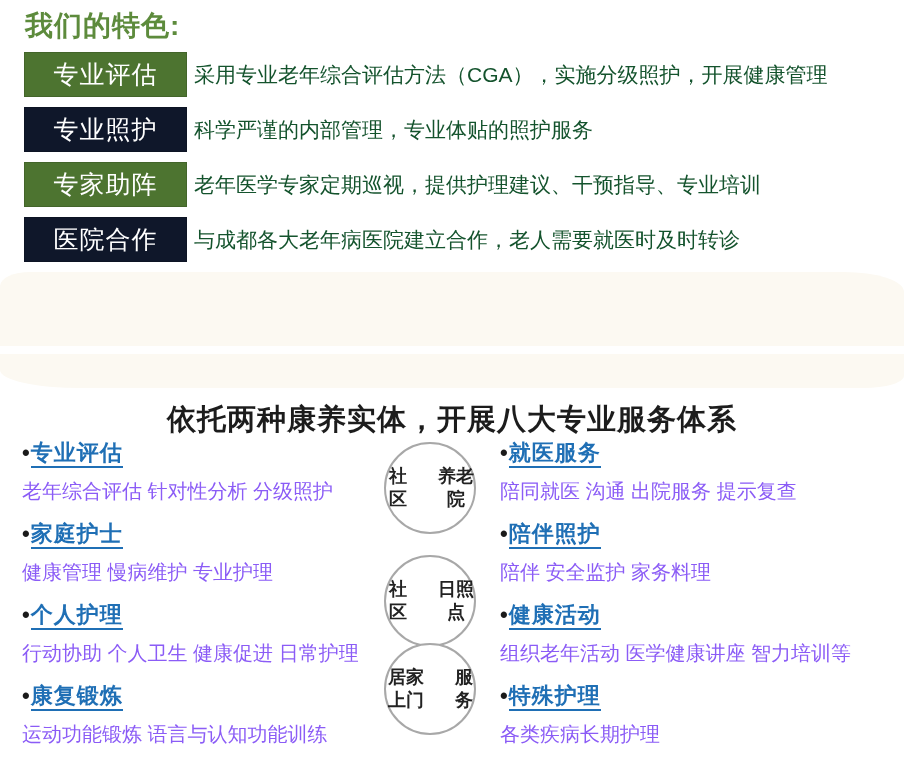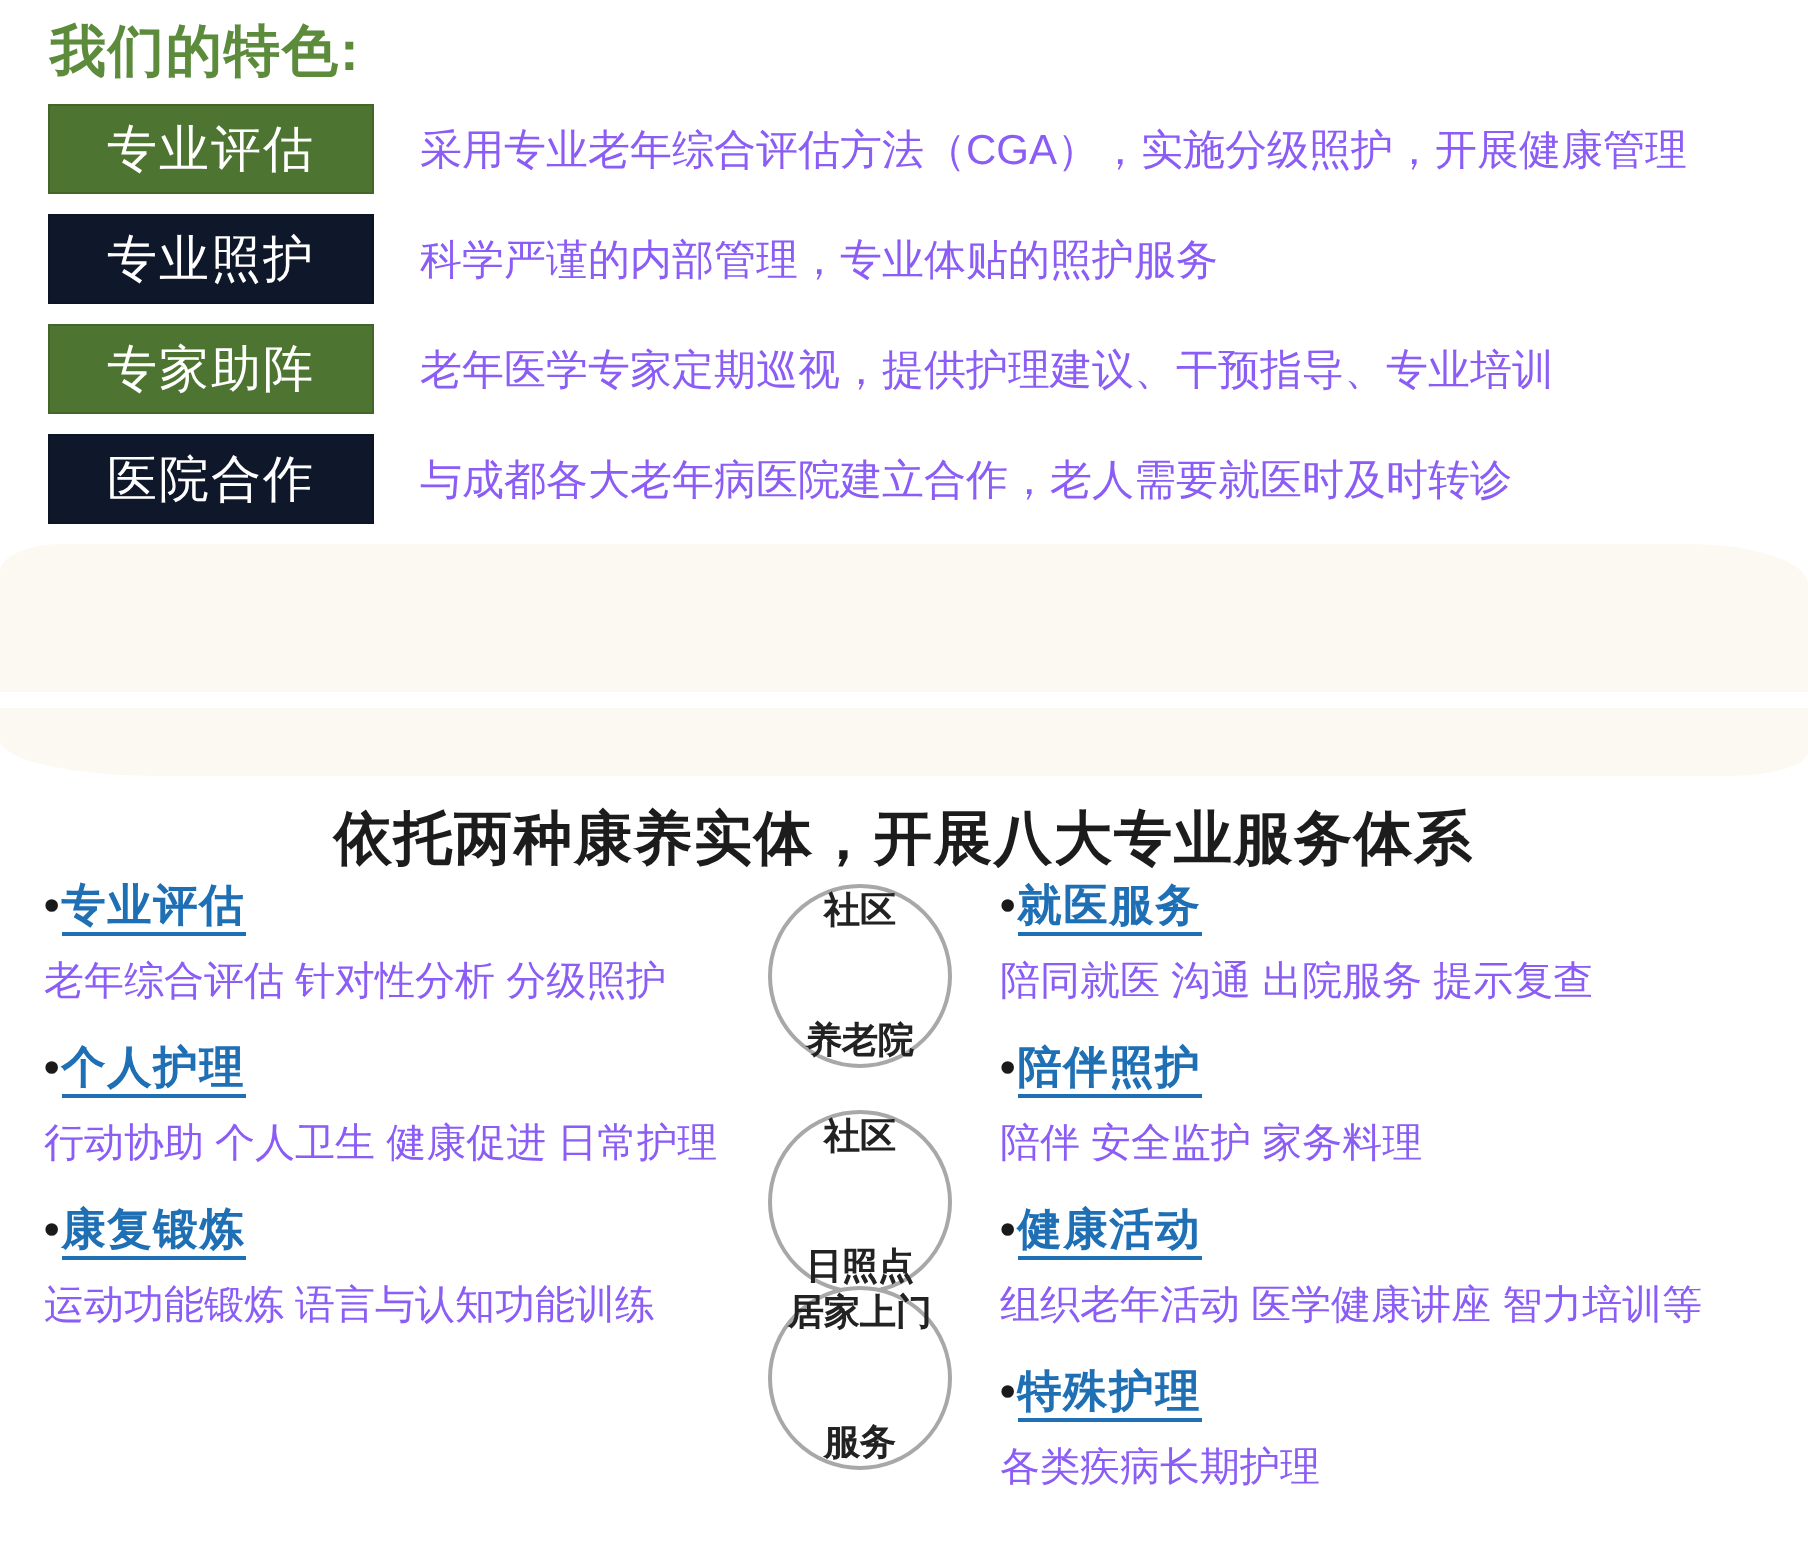--- a/index.html
+++ b/index.html
@@ -34,23 +34,23 @@
     width: 163px; height: 45px;
     display: flex; align-items: center; justify-content: center;
     color: #ffffff;
     font-size: 25px;
     letter-spacing: 1px;
     border: 1px solid rgba(0,0,0,0.12);
   }
   .feature-label.green { background: #4d7430; }
   .feature-label.blue  { background: #0f172a; text-align: right; }
   .feature-desc {
-    margin-left: 23px;
+    margin-left: 7px;
     font-size: 21px;
-    color: #8b5cf6;
+    color: #14532d;
     white-space: nowrap;
   }
 
   
   .services-title {
     position: absolute;
     left: 0; top: 400px;
     width: 904px;
     text-align: center;
     font-size: 29px;
@@ -77,25 +77,26 @@
   .svc-desc { font-size: 20px; color: #8b5cf6; line-height: 24px; margin-bottom: 19px; white-space: nowrap; }
 
   
   .entity-circle {
     position: absolute;
     left: 384px;
     width: 92px; height: 92px;
     border: 2px solid #a8a8a8;
     border-radius: 50%;
     background: #ffffff;
-    display: flex; flex-direction: column;
-    align-items: center; justify-content: space-between;
+    display: flex; flex-direction: row;
+    align-items: center; justify-content: flex-end;
     font-size: 18px; font-weight: bold; color: #222222;
     line-height: 1.3;
     text-align: center;
+    gap: 28px;
   }
   .entity-1 { top: 442px; }
   .entity-2 { top: 555px; }
   .entity-3 { top: 643px; }
 </style>
 </head>
 <body>
 
 <div class="page">
 
@@ -122,20 +123,24 @@
       <div class="feature-desc">与成都各大老年病医院建立合作，老人需要就医时及时转诊</div>
     </div>
   </div>
 
   <div class="services-title">依托两种康养实体，开展八大专业服务体系</div>
 
   <div class="svc-col svc-col-left">
     <div class="svc-item">
       <div class="svc-name-line"><span class="svc-bullet">•</span><span class="svc-name">专业评估</span></div>
       <div class="svc-desc">老年综合评估 针对性分析 分级照护</div>
+    </div>
+    <div class="svc-item">
+      <div class="svc-name-line"><span class="svc-bullet">•</span><span class="svc-name">家庭护士</span></div>
+      <div class="svc-desc">健康管理 慢病维护 专业护理</div>
     </div>
     <div class="svc-item">
       <div class="svc-name-line"><span class="svc-bullet">•</span><span class="svc-name">个人护理</span></div>
       <div class="svc-desc">行动协助 个人卫生 健康促进 日常护理</div>
     </div>
     <div class="svc-item">
       <div class="svc-name-line"><span class="svc-bullet">•</span><span class="svc-name">康复锻炼</span></div>
       <div class="svc-desc">运动功能锻炼 语言与认知功能训练</div>
     </div>
   </div>

